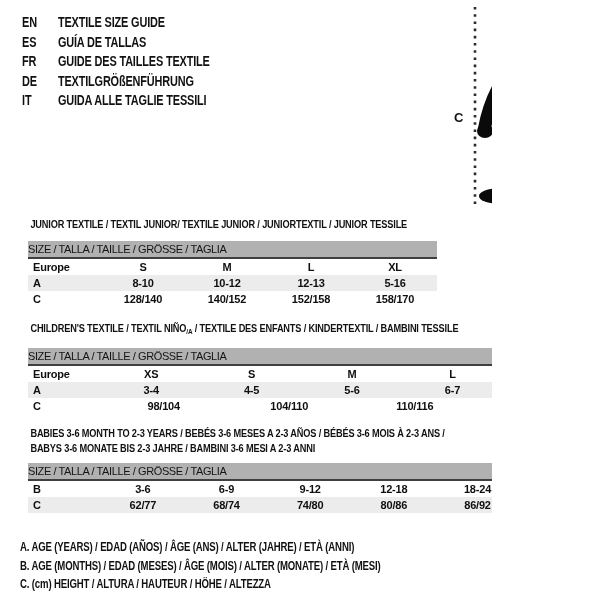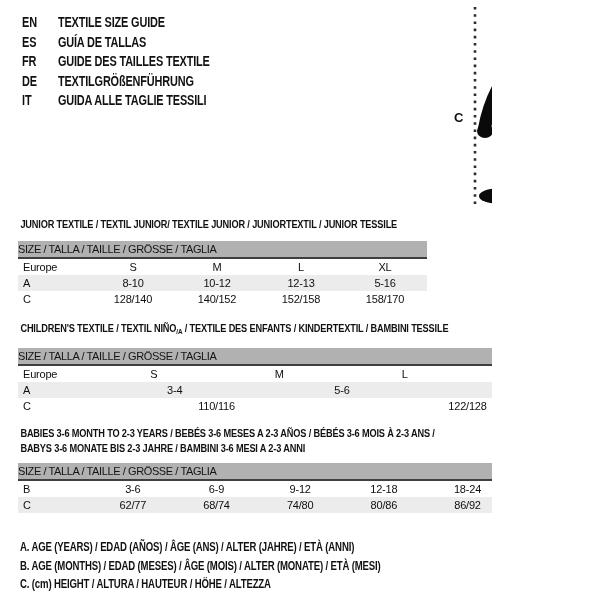--- a/index.html
+++ b/index.html
@@ -15,37 +15,37 @@
     transform:scaleX(0.78);transform-origin:0 0;white-space:nowrap;
   }
   .lang-row{display:grid;grid-template-columns:46px auto;line-height:19.5px;}
 
   
   .figure-block{position:absolute;left:440px;top:2px;width:156px;height:210px;}
   .figure-block svg{display:block;width:156px;height:210px;}
   .figure-block text{font-family:"Liberation Sans",sans-serif;font-weight:bold;font-size:13px;fill:#111;}
 
   
-  .section{position:absolute;left:18px;}
+  .section{position:absolute;left:28px;}
   .section-title{
     font-weight:bold;font-size:11.5px;letter-spacing:-0.2px;line-height:15px;
     transform:scaleX(0.8);transform-origin:0 0;white-space:nowrap;padding-left:3px;
   }
   .title-gap{height:9px;}
   .title-gap-sm{height:7px;}
   .subscript{font-size:8px;vertical-align:-2px;}
   .size-bar{
     height:16px;line-height:16px;background:#b1b1b1;
     border-bottom:2px solid #3f3f3f;
     font-size:11px;letter-spacing:-0.4px;
     color:#141414;white-space:nowrap;overflow:hidden;
   }
   .trow{display:flex;height:16px;line-height:16px;font-size:11px;letter-spacing:-0.2px;}
   .trow.alt{background:#ececec;}
-  .tcell{flex:1;text-align:center;color:#0f0f0f;}
+  .tcell{flex:1;text-align:center;color:#0f0f0f;font-weight:bold;}
   .tcell.label{flex:0 0 68px;text-align:left;padding-left:5px;}
 
   .sec-junior{top:217px;width:409px;}
   .sec-children{top:321px;width:575px;}
   .sec-babies{top:426px;width:575px;}
 
   
   .footnotes{
     position:absolute;top:538px;left:20px;
     font-weight:bold;font-size:12px;letter-spacing:-0.2px;line-height:18.5px;
@@ -138,33 +138,38 @@
   </div>
 
   <div class="section sec-children">
     <div class="section-title"><span>CHILDREN'S TEXTILE / TEXTIL NIÑO</span><span class="subscript">/A</span><span> / TEXTILE DES ENFANTS / KINDERTEXTIL / BAMBINI TESSILE</span></div>
     <div class="title-gap"></div>
     <div>
       <div class="size-bar">SIZE / TALLA / TAILLE / GRÖSSE / TAGLIA</div>
       <div>
           <div class="trow">
             <div class="tcell label">Europe</div>
+            <div class="tcell">XS</div>
             <div class="tcell">S</div>
             <div class="tcell">M</div>
             <div class="tcell">L</div>
             <div class="tcell">XL</div>
           </div>
           <div class="trow alt">
             <div class="tcell label">A</div>
             <div class="tcell">3-4</div>
+            <div class="tcell">4-5</div>
             <div class="tcell">5-6</div>
+            <div class="tcell">6-7</div>
             <div class="tcell">7-3</div>
           </div>
           <div class="trow">
             <div class="tcell label">C</div>
+            <div class="tcell">98/104</div>
+            <div class="tcell">104/110</div>
             <div class="tcell">110/116</div>
             <div class="tcell">122/128</div>
           </div>
         </div>
     </div>
   </div>
 
   <div class="section sec-babies">
     <div class="section-title">BABIES 3-6 MONTH TO 2-3 YEARS / BEBÉS 3-6 MESES A 2-3 AÑOS / BÉBÉS 3-6 MOIS À 2-3 ANS /</div>
     <div class="section-title">BABYS 3-6 MONATE BIS 2-3 JAHRE / BAMBINI 3-6 MESI A 2-3 ANNI</div>

